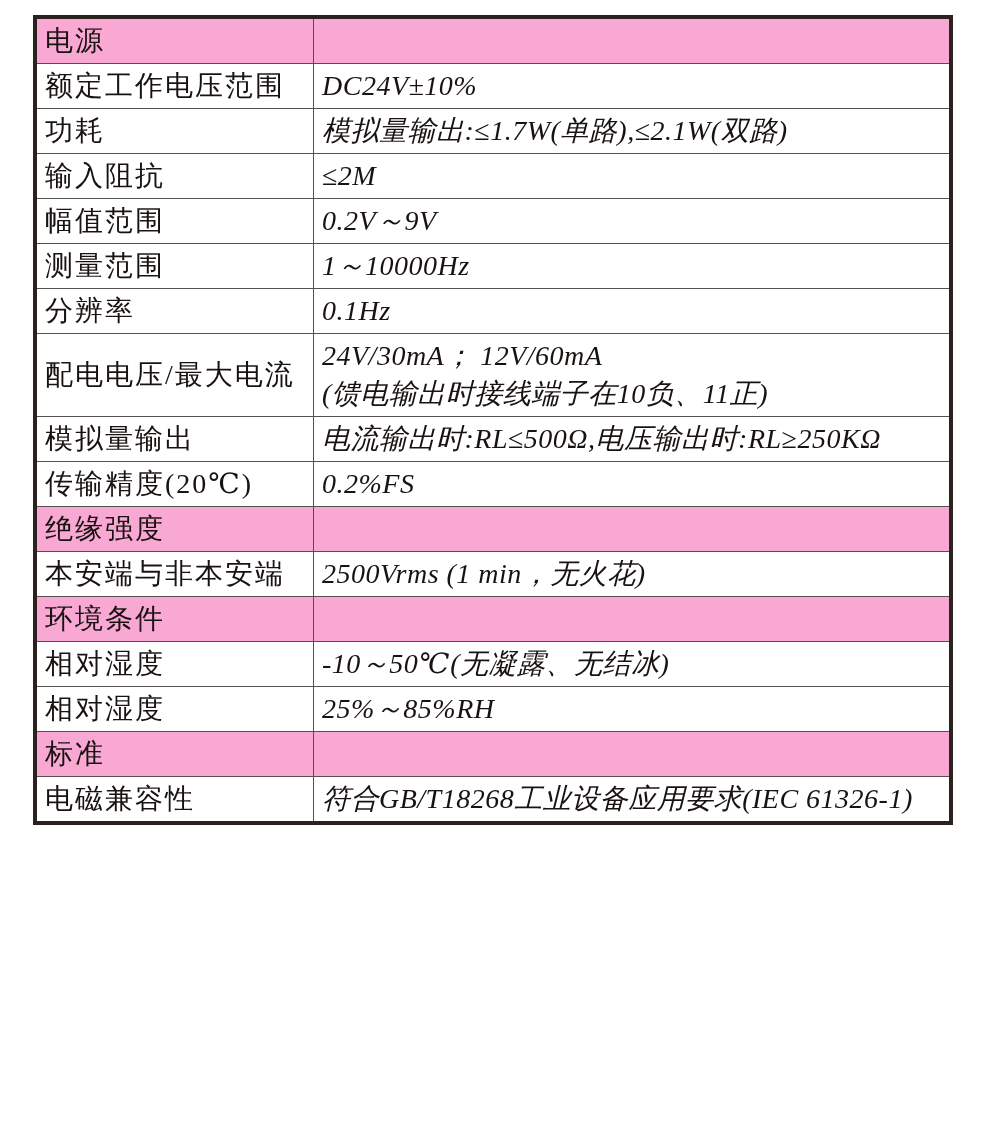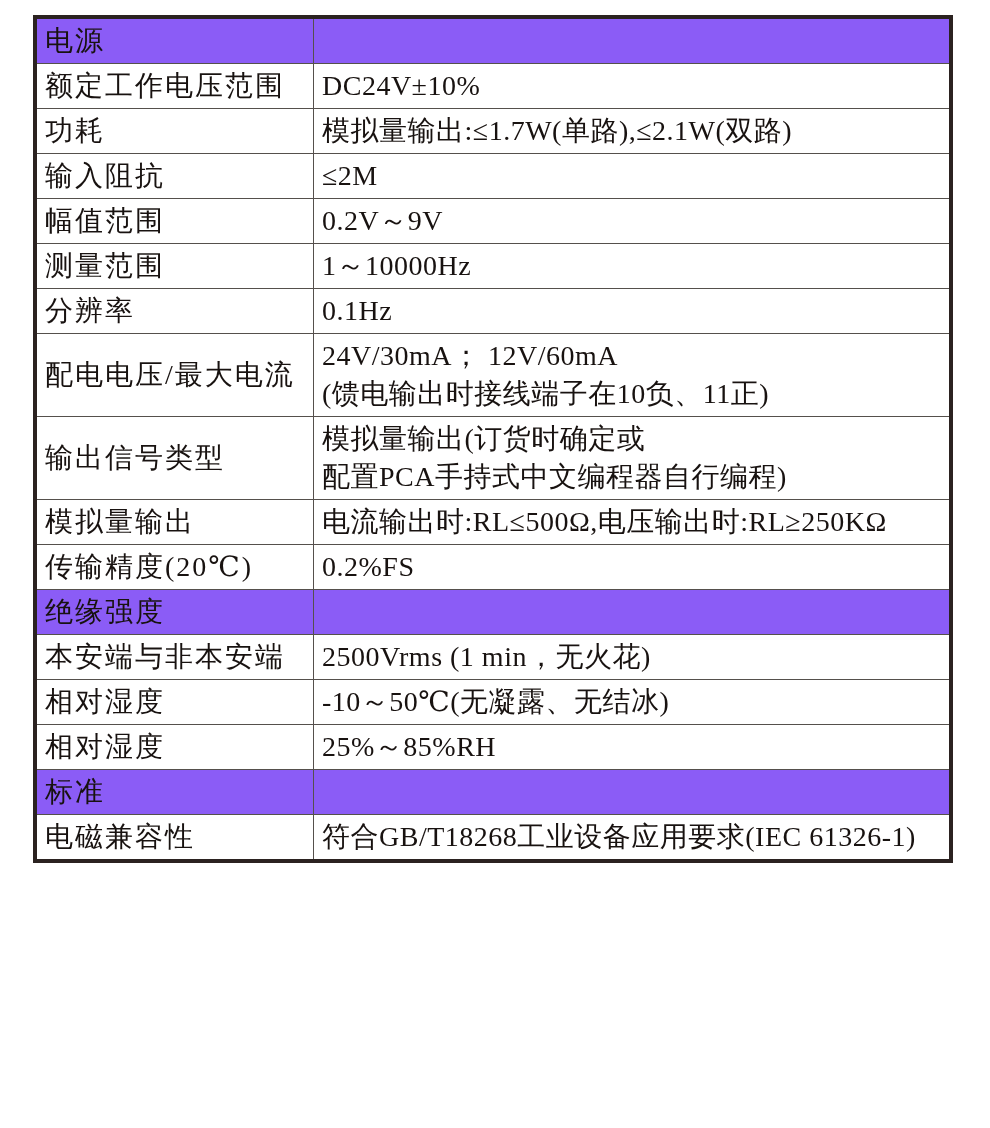--- a/index.html
+++ b/index.html
@@ -37,23 +37,24 @@
     line-height: 38px;
     overflow: hidden;
     white-space: nowrap;
   }
   td.c1 {
     width: 262px;
     letter-spacing: 2px;
   }
   td.c2 {
     letter-spacing: 0.5px;
+    font-style: italic;
   }
   tr.section td {
-    background: #8b5cf6;
+    background: #f9a8d4;
     font-weight: normal;
   }
   tr {
     height: 44px;
   }
   .line {
     height: 38px;
     line-height: 38px;
   }
 </style>
@@ -115,27 +116,20 @@
 
   <tr>
     <td class="c1">配电电压/最大电流</td>
     <td class="c2">
             <div class="line">24V/30mA； 12V/60mA</div>
             <div class="line">(馈电输出时接线端子在10负、11正)</div>
           </td>
   </tr>
 
 
-  <tr>
-    <td class="c1">输出信号类型</td>
-    <td class="c2">
-            <div class="line">模拟量输出(订货时确定或</div>
-            <div class="line">配置PCA手持式中文编程器自行编程)</div>
-          </td>
-  </tr>
 
   <tr>
     <td class="c1">模拟量输出</td>
     <td class="c2">
             <div class="line">电流输出时:RL≤500Ω,电压输出时:RL≥250KΩ</div>
           </td>
   </tr>
 
   <tr>
     <td class="c1">传输精度(20℃)</td>
@@ -149,20 +143,24 @@
     <td class="c2"></td>
   </tr>
 
   <tr>
     <td class="c1">本安端与非本安端</td>
     <td class="c2">
             <div class="line">2500Vrms (1 min，无火花)</div>
           </td>
   </tr>
 
+  <tr class="section">
+    <td class="c1">环境条件</td>
+    <td class="c2"></td>
+  </tr>
 
   <tr>
     <td class="c1">相对湿度</td>
     <td class="c2">
             <div class="line">-10～50℃(无凝露、无结冰)</div>
           </td>
   </tr>
 
   <tr>
     <td class="c1">相对湿度</td>

